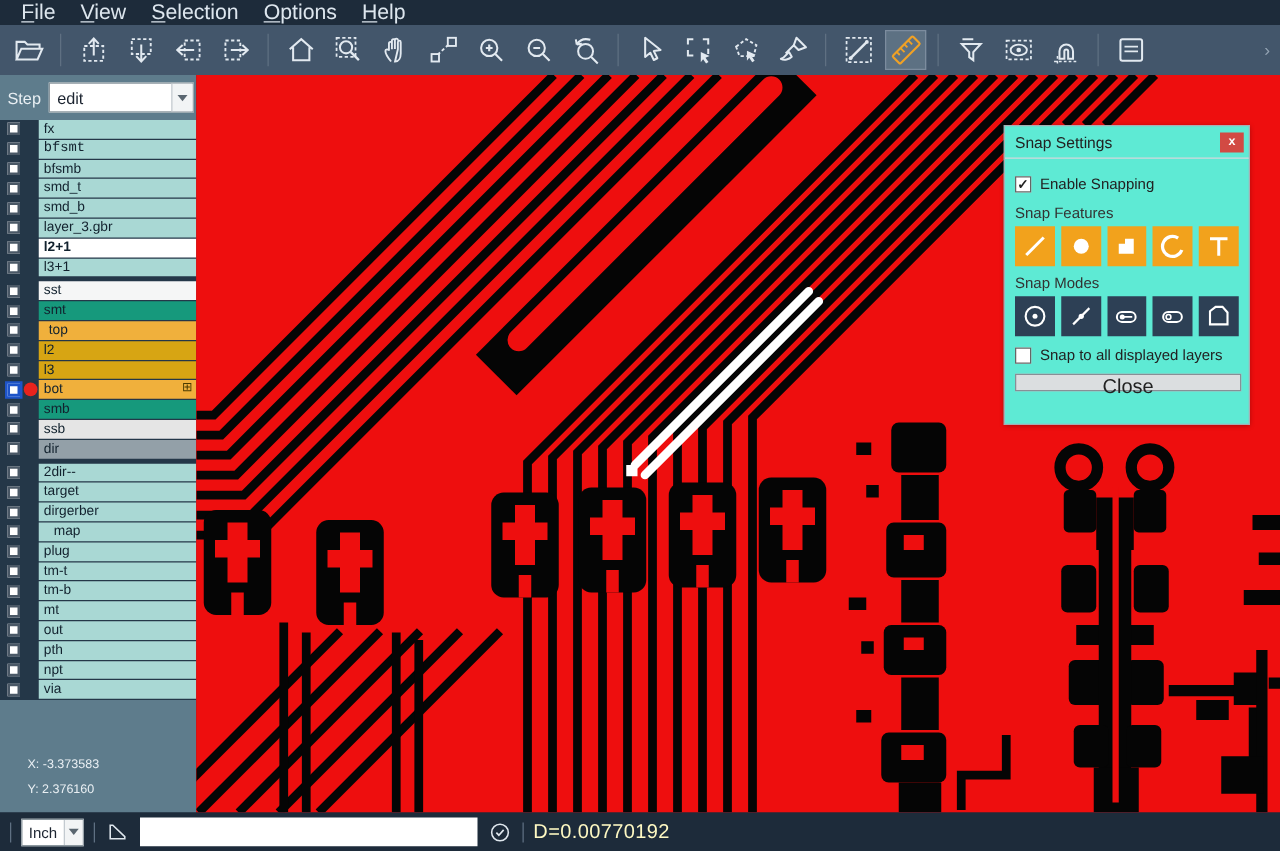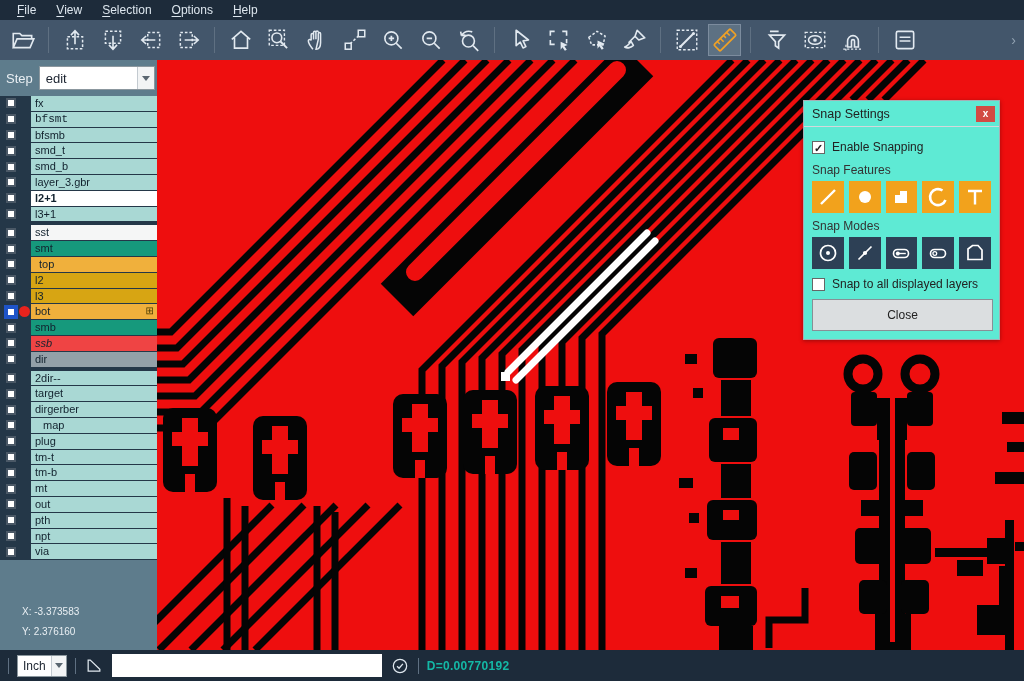--- a/index.html
+++ b/index.html
@@ -1,21 +1,21 @@
 <!DOCTYPE html>
 <html><head>
 <meta charset="utf-8">
 <style>
   html,body{margin:0;padding:0;background:#10161d;}
   *{box-sizing:border-box;font-family:"Liberation Sans",sans-serif;}
   .app{position:relative;width:1024px;height:681px;background:#1d2b3a;overflow:hidden;}
 
   
   .menubar{height:20px;background:#1d2b3a;display:flex;align-items:center;padding-left:8px;gap:2px;}
-  .menu-item{color:#dde6ee;font-size:12px;padding:0 9px;cursor:default;}
+  .menu-item{color:#dde6ee;font-size:17px;padding:0 9px;cursor:default;}
   .menu-item u{text-underline-offset:2px;}
 
   
   .toolbar{height:40px;background:#43566b;display:flex;align-items:center;padding:0 6px;gap:5px;}
   .tb-btn{width:33px;height:32px;background:transparent;border:0;padding:2px;color:#e2e9f0;display:flex;align-items:center;justify-content:center;}
   .tb-btn svg{width:26px;height:26px;}
   .tb-btn.active{background:#5d7183;border:1px solid #7c8c9e;color:#f0a125;}
   .tb-sep{width:1px;height:26px;background:#5f7082;margin:0 4px;flex:none;}
   .tb-overflow{margin-left:auto;color:#93a3b3;font-size:14px;padding-right:2px;}
 
@@ -54,32 +54,32 @@
   .dlg-body{padding:8px 8px 0;}
   .chk-row{display:flex;align-items:center;gap:7px;margin:5px 0 9px;}
   .chkbox{width:13px;height:13px;background:#fff;border:1px solid #666;font-size:11px;line-height:12px;text-align:center;color:#222;font-weight:bold;flex:none;}
   .sec-label{margin:2px 0 4px;color:#333;}
   .btn-row{display:flex;gap:5px;margin-bottom:6px;}
   .feat-btn,.mode-btn{width:32px;height:32px;border:0;padding:3px;display:flex;align-items:center;justify-content:center;}
   .feat-btn{background:#f2a21c;color:#fff;}
   .mode-btn{background:#2d4055;color:#fff;}
   .feat-btn svg,.mode-btn svg{width:24px;height:24px;}
   .chk-row.small{margin:8px 0 8px;}
-  .dlg-close-btn{display:block;width:181px;height:32px;margin:2px auto 4px;background:#dbdee0;border:1px solid #888f96;font-size:12px;color:#222;}
+  .dlg-close-btn{display:block;width:181px;height:14px;margin:2px auto 4px;background:#dbdee0;border:1px solid #888f96;font-size:16px;color:#222;}
 
   
   .statusbar{position:absolute;left:0;right:0;bottom:0;height:31px;background:#1d2b3a;display:flex;align-items:center;gap:8px;padding:0 8px;}
   .sb-sep{width:1px;height:16px;background:#5f7082;flex:none;}
   .unit-sel{height:22px;background:#fff;border:1px solid #8b979e;display:flex;align-items:center;}
   .unit-text{font-size:12px;color:#1c2430;padding:0 5px;}
   .unit-chev{width:15px;height:100%;border-left:1px solid #c3cad0;background:#f2f4f5;display:flex;align-items:center;justify-content:center;}
   .sb-icon{color:#dfe7ee;display:flex;align-items:center;}
   .sb-icon svg{width:20px;height:20px;}
   .sb-input{width:270px;height:23px;border:0;background:#fff;padding:0 5px;font-size:12px;}
-  .distance{color:#14b8a6;font-size:12px;letter-spacing:.3px;font-weight:bold;}
+  .distance{color:#fef9c3;font-size:16px;letter-spacing:.3px;}
 </style>
 </head>
 <body>
 
 <svg width="0" height="0" style="position:absolute" aria-hidden="true">
 <defs>
   <g id="i-open">
         <path d="M3 19 V6 h6 l2 2 h9 v3 M3 19 l3.5-8 h15.5 l-3.5 8 z" fill="none" stroke="currentColor" stroke-width="1.5"></path>
       </g>
   <g id="i-import-up">
@@ -441,21 +441,21 @@
             <div class="layer-row">
               <span class="cbcol">
                 <span class="cb"></span>
               </span>
               <span class="bar" style="background: rgb(22, 153, 124);">smb</span>
             </div>
             <div class="layer-row">
               <span class="cbcol">
                 <span class="cb"></span>
               </span>
-              <span class="bar" style="background: #ef4444; font-style: italic;">ssb</span>
+              <span class="bar" style="background: #e5e5e5;">ssb</span>
             </div>
             <div class="layer-row">
               <span class="cbcol">
                 <span class="cb"></span>
               </span>
               <span class="bar" style="background: rgb(147, 160, 168);">dir</span>
             </div>
           </div>
           <div class="layer-group">
             <div class="layer-row">

